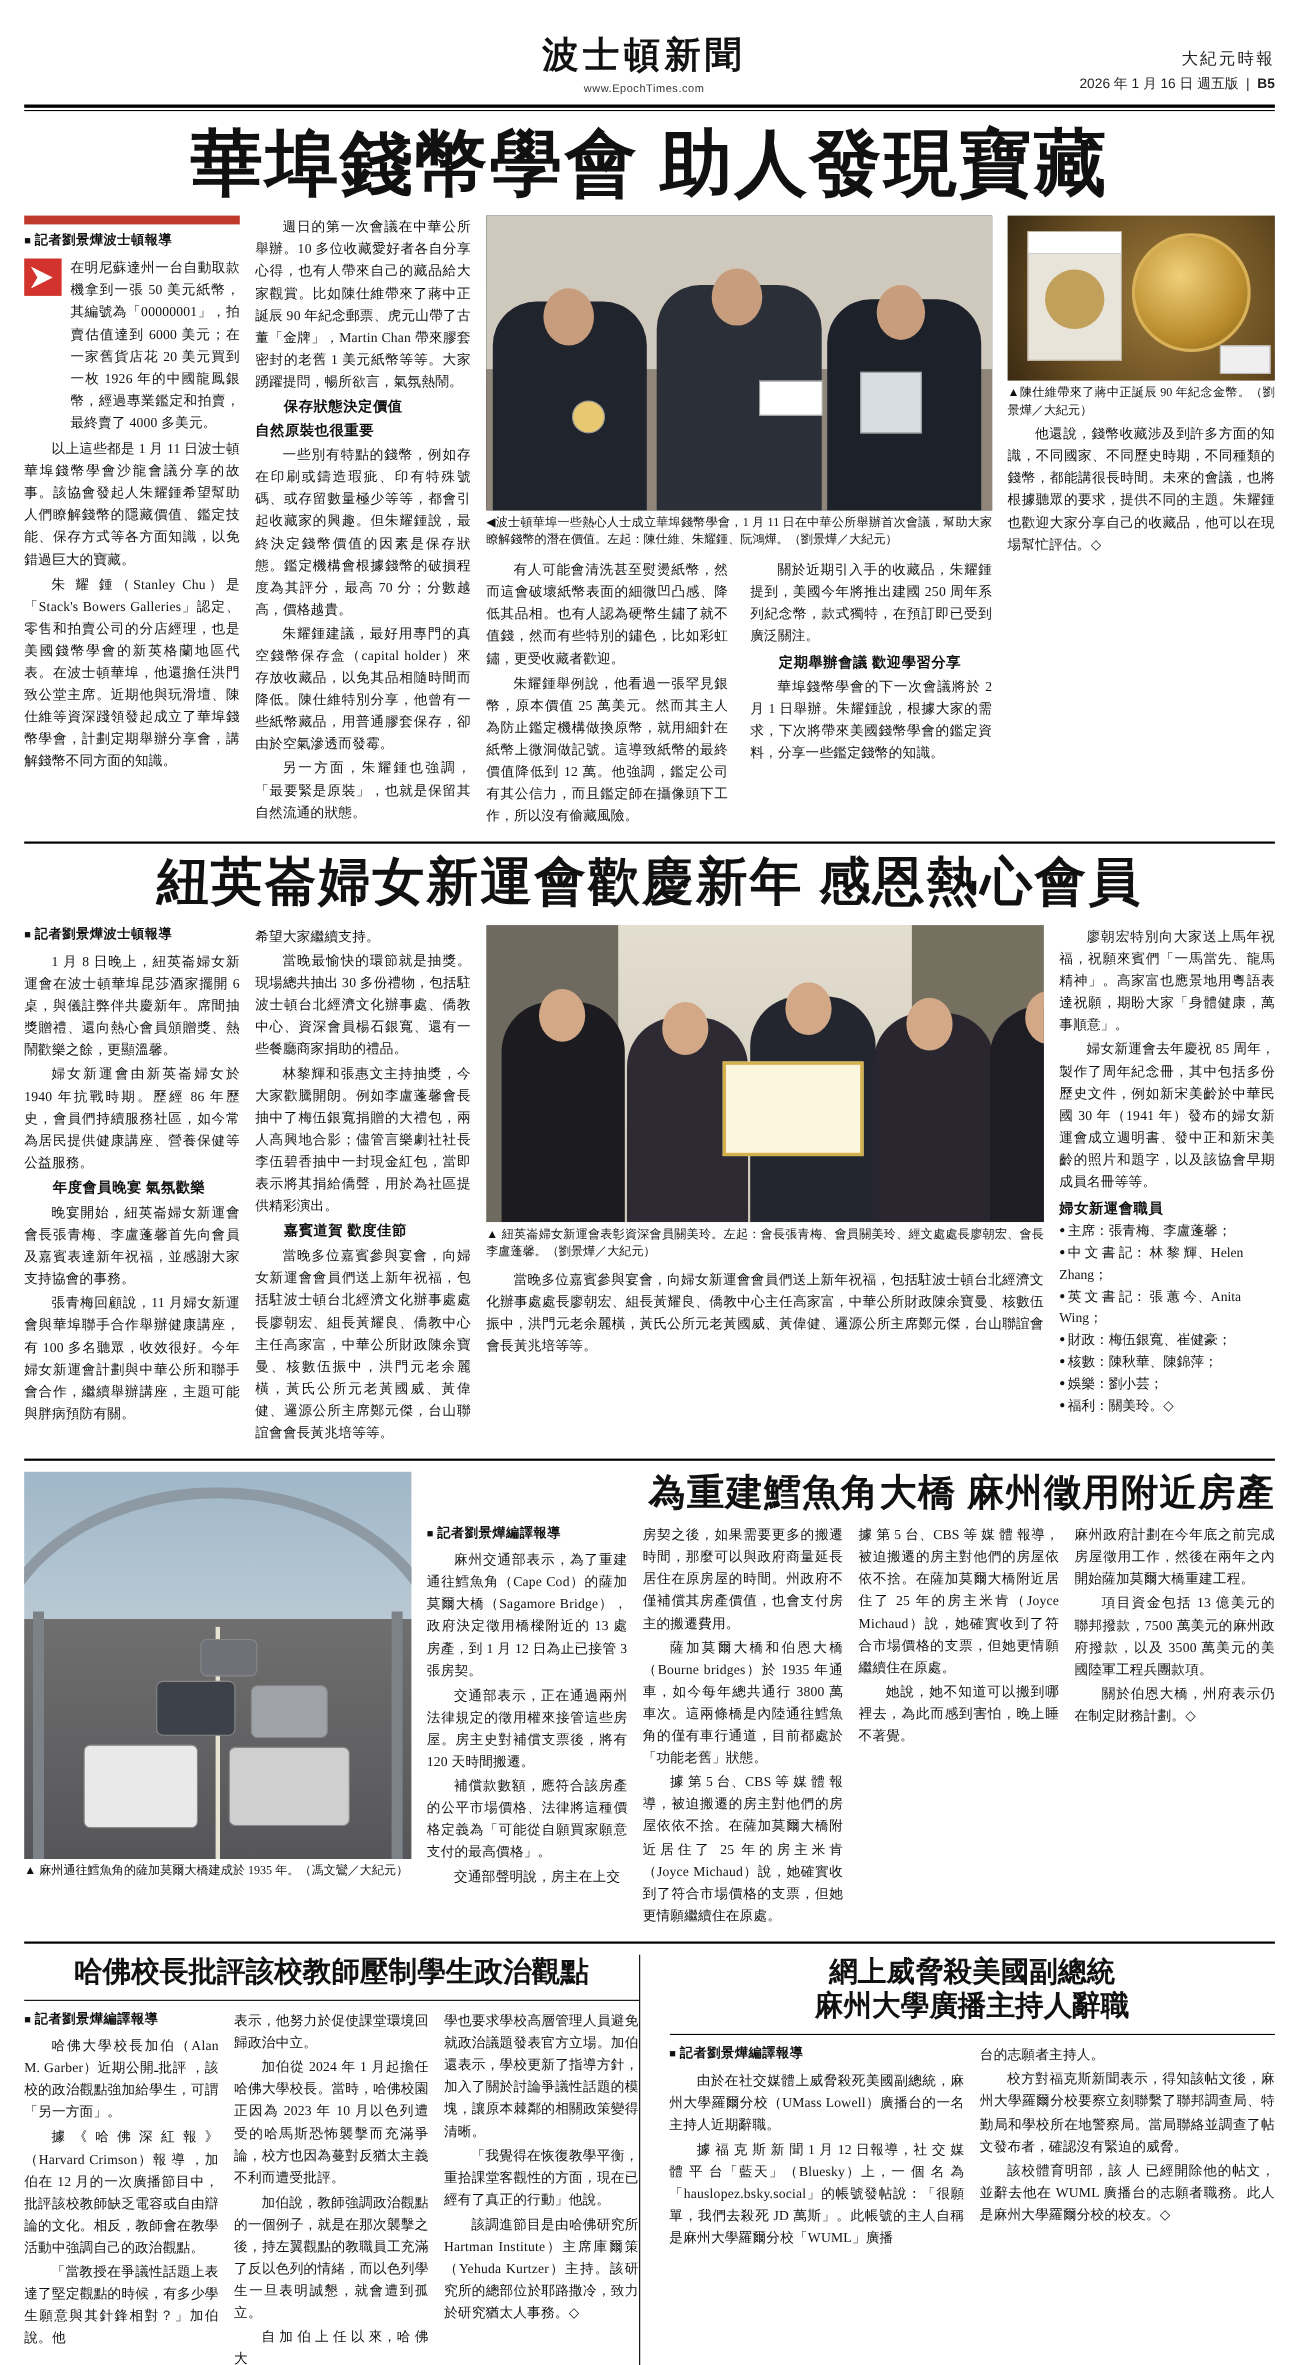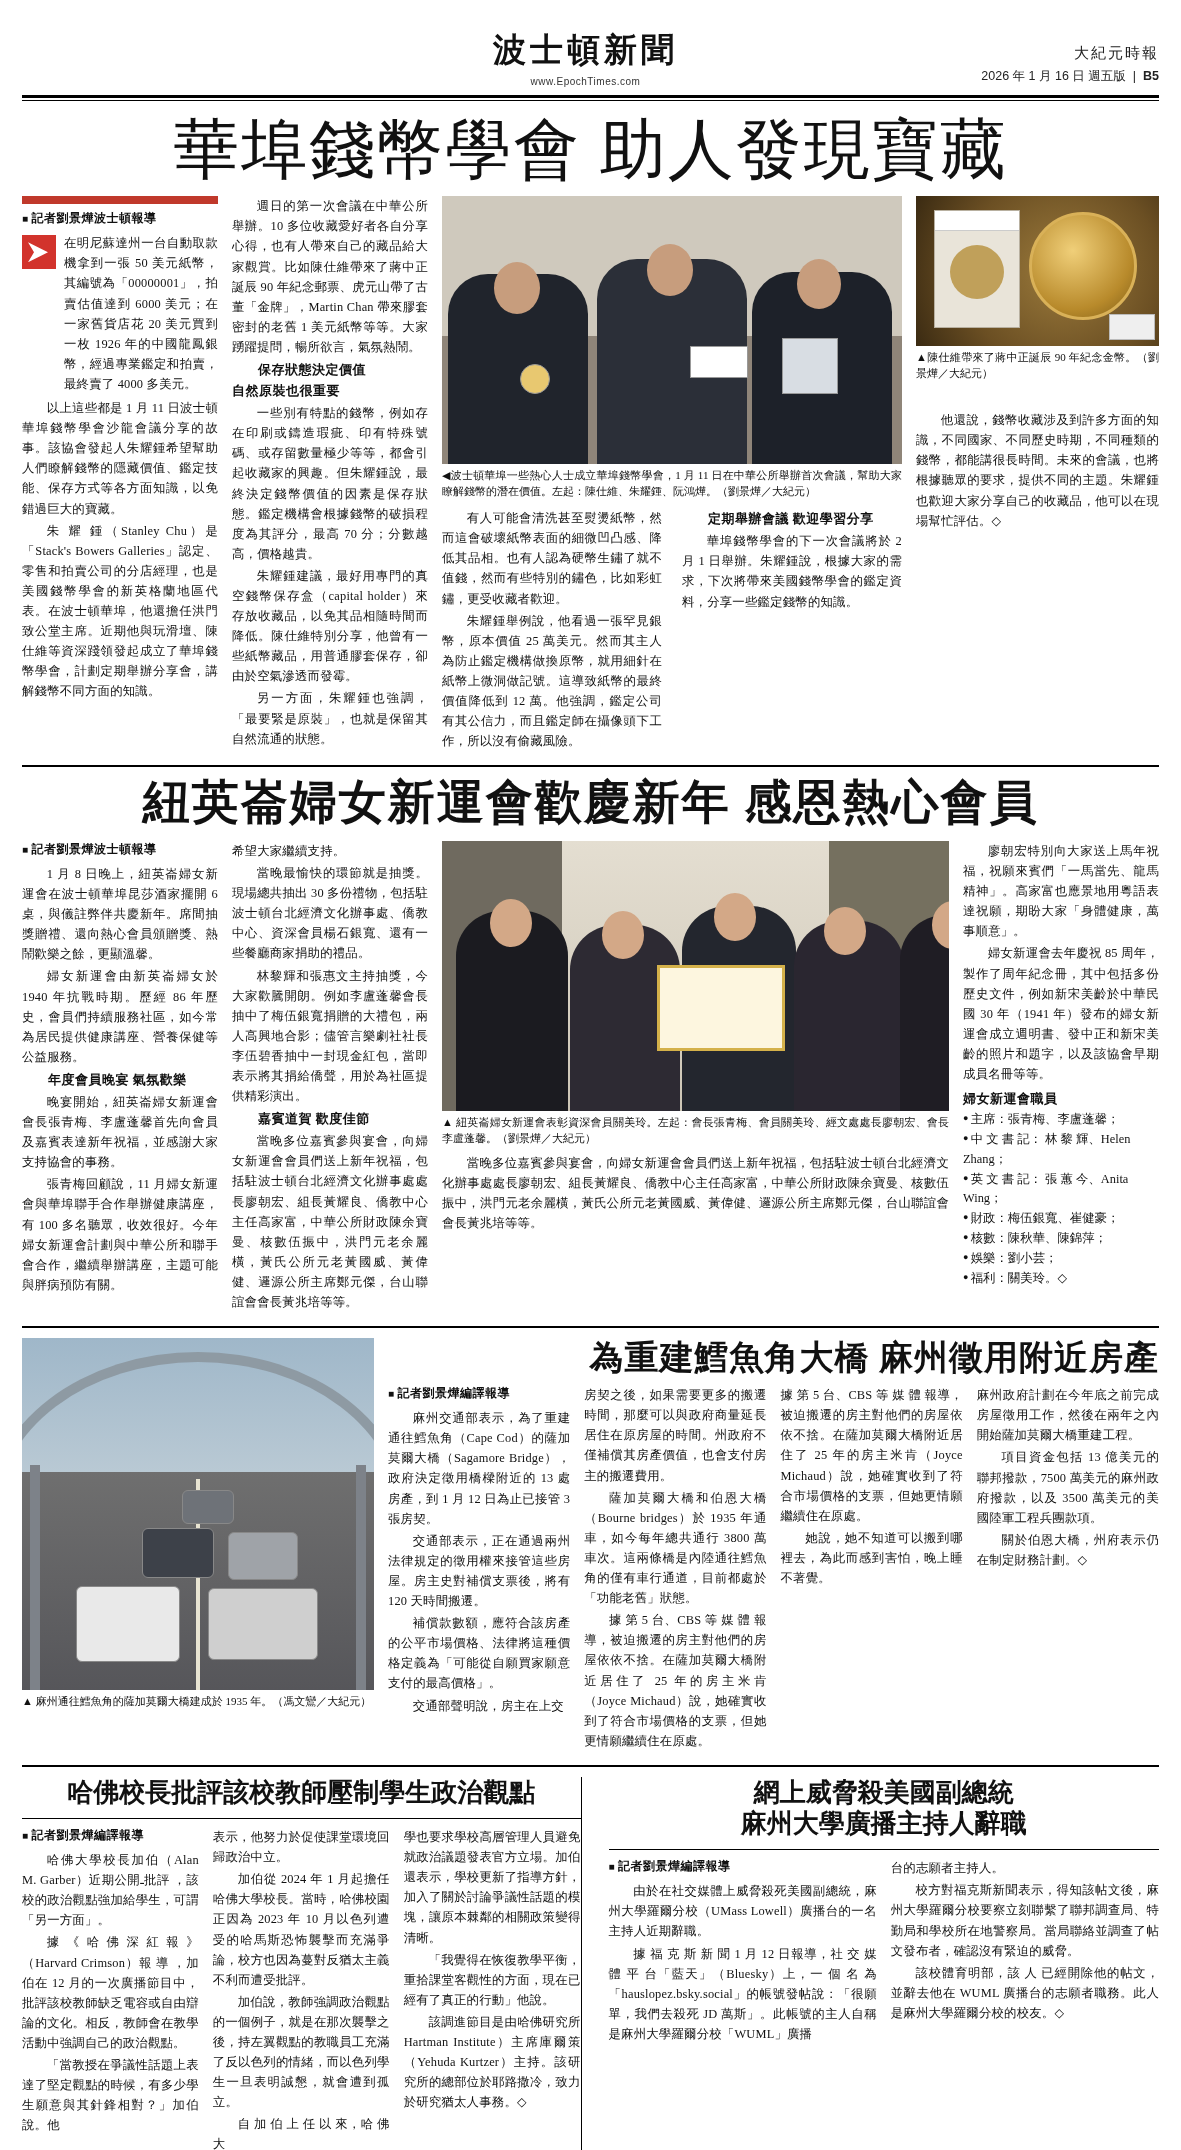--- a/index.html
+++ b/index.html
@@ -55,21 +55,21 @@
     margin-top: 5px;
     font-family: Liberation Sans, sans-serif;
   }
   .mast-date .pg { font-weight: 700; }
   .rule-thick { border-top: 3px solid #000; margin-top: 2px; }
   .rule-thin { border-top: 1px solid #000; margin-top: 2px; }
 
   
   .headline-1 {
     font-size: 66px;
-    font-weight: 400;
+    font-weight: 700;
     letter-spacing: 2px;
     text-align: center;
     margin: 14px 0 12px 0;
     line-height: 1.05;
     font-family: "Liberation Serif", serif;
   }
   .headline-2 {
     font-size: 47px;
     font-weight: 700;
     letter-spacing: 2px;
@@ -345,37 +345,38 @@
         <div class="card c3"></div>
       </div>
       <div class="caption">◀波士頓華埠一些熱心人士成立華埠錢幣學會，1 月 11 日在中華公所舉辦首次會議，幫助大家瞭解錢幣的潛在價值。左起：陳仕維、朱耀鍾、阮鴻燁。（劉景燁／大紀元）</div>
 
       <div style="display:grid;grid-template-columns:1fr 1fr;gap:0 20px;margin-top:8px;">
         <div class="col-text">
           <p>有人可能會清洗甚至熨燙紙幣，然而這會破壞紙幣表面的細微凹凸感、降低其品相。也有人認為硬幣生鏽了就不值錢，然而有些特別的鏽色，比如彩虹鏽，更受收藏者歡迎。</p>
           <p>朱耀鍾舉例說，他看過一張罕見銀幣，原本價值 25 萬美元。然而其主人為防止鑑定機構做換原幣，就用細針在紙幣上微洞做記號。這導致紙幣的最終價值降低到 12 萬。他強調，鑑定公司有其公信力，而且鑑定師在攝像頭下工作，所以沒有偷藏風險。</p>
         </div>
         <div class="col-text">
+          <p>關於近期引入手的收藏品，朱耀鍾提到，美國今年將推出建國 250 周年系列紀念幣，款式獨特，在預訂即已受到廣泛關注。</p>
           <p class="subhead">定期舉辦會議 歡迎學習分享</p>
           <p>華埠錢幣學會的下一次會議將於 2 月 1 日舉辦。朱耀鍾說，根據大家的需求，下次將帶來美國錢幣學會的鑑定資料，分享一些鑑定錢幣的知識。</p>
         </div>
       </div>
     </div>
 
     <div>
       <div class="photo ph-coin">
         <div class="slab">
           <div class="bar"></div>
           <div class="disc"></div>
         </div>
         <div class="gold"></div>
         <div class="tag"></div>
       </div>
       <div class="caption">▲陳仕維帶來了蔣中正誕辰 90 年紀念金幣。（劉景燁／大紀元）</div>
-      <div class="col-text" style="margin-top:28px">
+      <div class="col-text" style="margin-top:2px">
         <p>他還說，錢幣收藏涉及到許多方面的知識，不同國家、不同歷史時期，不同種類的錢幣，都能講很長時間。未來的會議，也將根據聽眾的要求，提供不同的主題。朱耀鍾也歡迎大家分享自己的收藏品，他可以在現場幫忙評估。◇</p>
       </div>
     </div>
   </div>
 
   <div class="hr-black"></div>
 
   <h2 class="headline-2">紐英崙婦女新運會歡慶新年 感恩熱心會員</h2>
 
   <div class="sec2">

